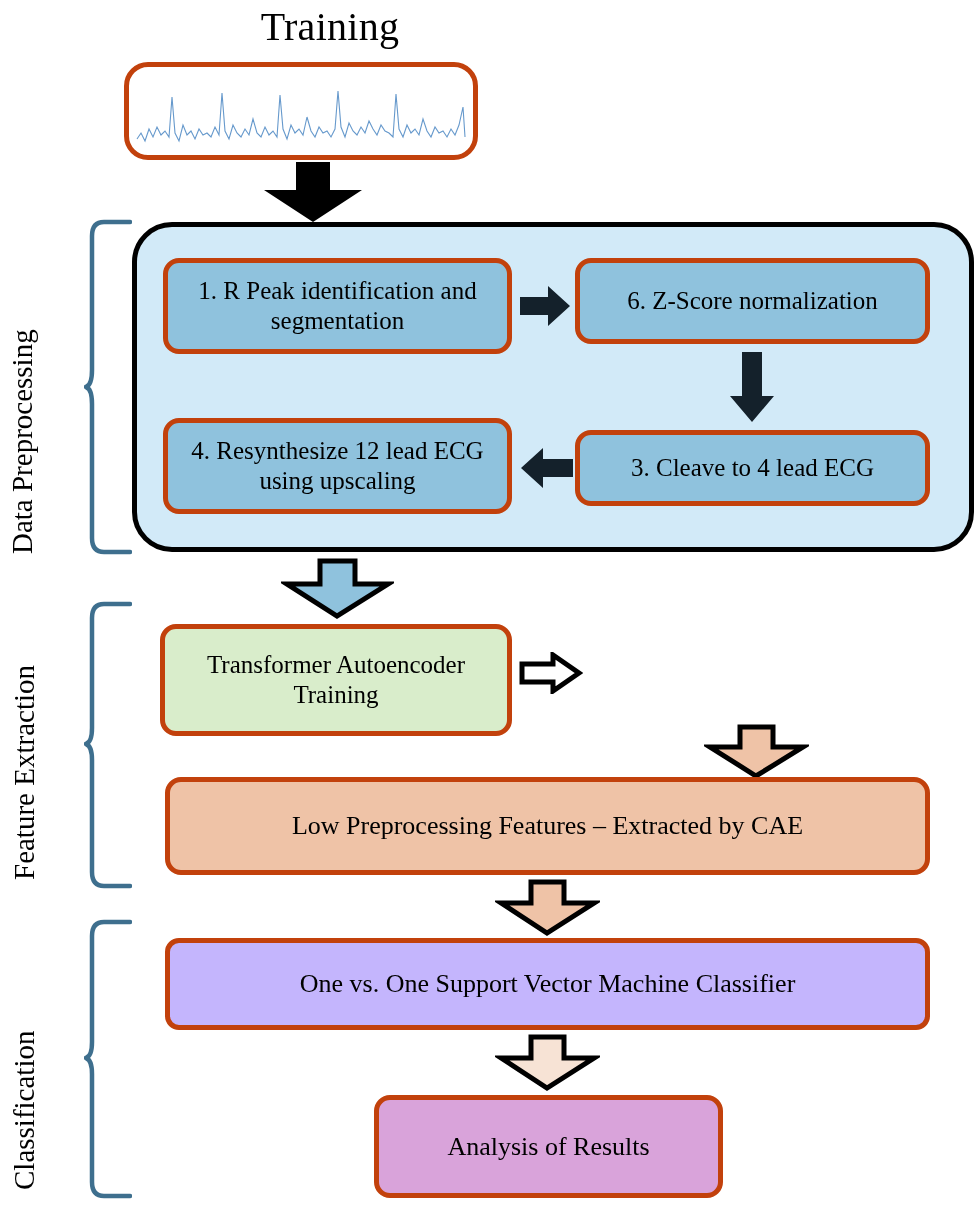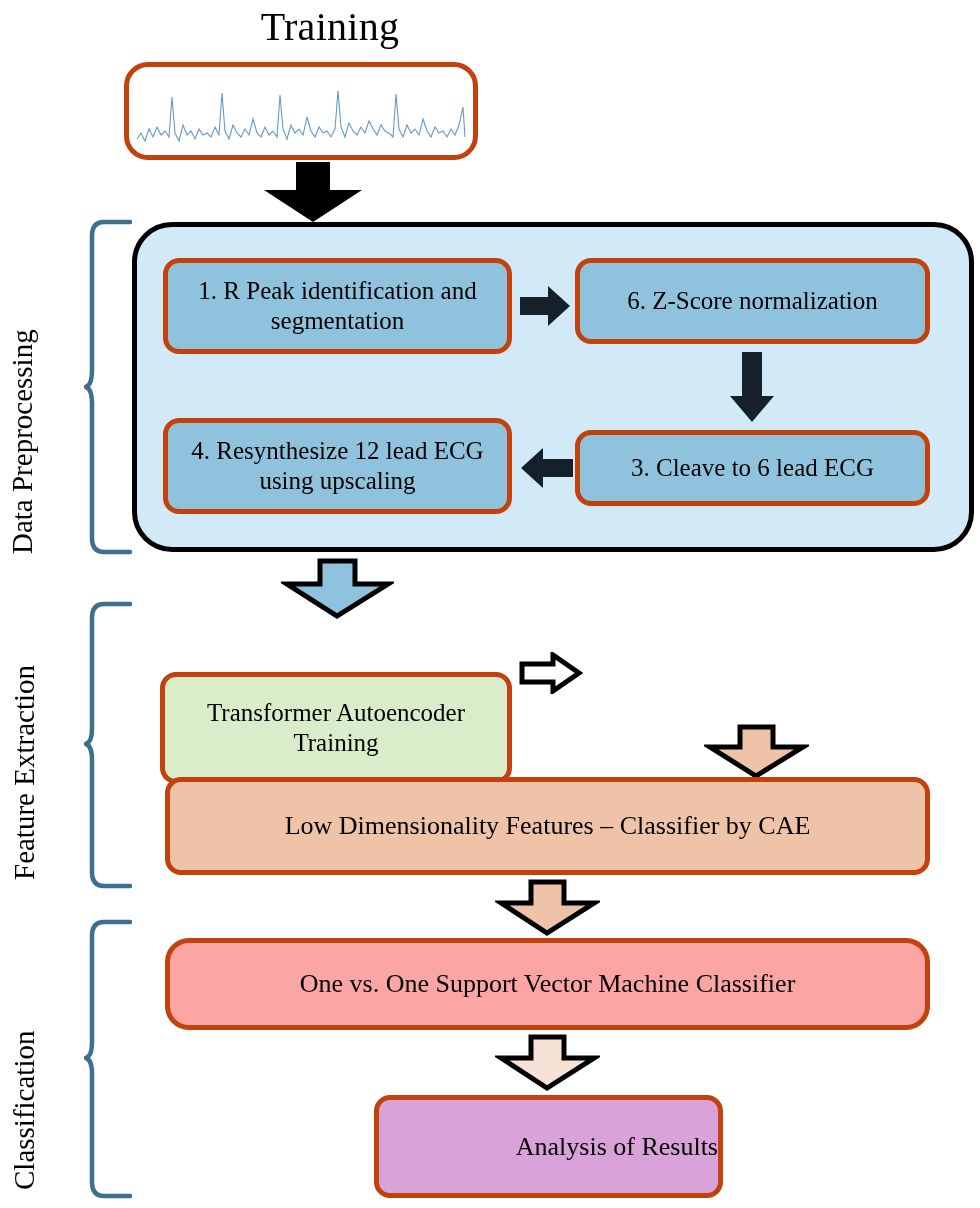--- a/index.html
+++ b/index.html
@@ -76,52 +76,51 @@
   .step2 { left: 575px; top: 258px; width: 355px; height: 86px; }
   .step3 { left: 575px; top: 430px; width: 355px; height: 76px; }
   .step4 { left: 163px; top: 418px; width: 349px; height: 96px; }
 
   
   .green-box {
     border-radius: 16px;
     background: #d9edcb;
     font-size: 25px;
   }
-  .tae-training { left: 160px; top: 624px; width: 352px; height: 112px; margin-top: 48px; }
+  .tae-training { left: 160px; top: 624px; width: 352px; height: 112px; }
   .tae-model    { left: 583px; top: 624px; width: 347px; height: 96px; }
 
   .lowdim-box {
     left: 165px;
     top: 777px;
     width: 765px;
     height: 98px;
     border-radius: 16px;
     background: #efc3a7;
     font-size: 26px;
   }
 
   
   .svm-box {
     left: 165px;
     top: 938px;
     width: 765px;
     height: 92px;
-    border-radius: 24px;
-    background: #fca5a5;
+    border-radius: 14px;
+    background: #c4b5fd;
     font-size: 26px;
   }
   .results-box {
     left: 374px;
     top: 1095px;
     width: 349px;
     height: 103px;
     border-radius: 16px;
     background: #d9a3da;
     font-size: 26px;
-    justify-content: flex-end;
   }
 
   
   .arrow { position: absolute; }
   .arrow svg { display: block; }
 
   
   .brace { position: absolute; }
   .brace svg { display: block; }
 
@@ -154,21 +153,21 @@
 
   <div class="prep-container"></div>
 
   <div class="box step-box step1">
     <span>1. R Peak identification and segmentation</span>
   </div>
   <div class="box step-box step2">
     <span>6. Z-Score normalization</span>
   </div>
   <div class="box step-box step3">
-    <span>3. Cleave to 6 lead ECG</span>
+    <span>3. Cleave to 4 lead ECG</span>
   </div>
   <div class="box step-box step4">
     <span>4. Resynthesize 12 lead ECG using upscaling</span>
   </div>
 
   <div class="arrow" style="left:520px; top:284px;">
     <svg width="52" height="44" viewBox="0 0 52 44">
       <polygon points="0,13 28,13 28,2 50,22 28,42 28,31 0,31" fill="#14212b"></polygon>
     </svg>
   </div>
@@ -201,21 +200,21 @@
     </svg>
   </div>
 
   <div class="arrow" style="left:704px; top:724px;">
     <svg width="105" height="56" viewBox="0 0 105 56">
       <polygon points="36,3 69,3 69,23 99,23 52,52 6,23 36,23" fill="#efc3a7" stroke="#000000" stroke-width="5" stroke-linejoin="miter"></polygon>
     </svg>
   </div>
 
   <div class="box lowdim-box">
-    <span>Low Dimensionality Features – Classifier by CAE</span>
+    <span>Low Preprocessing Features – Extracted by CAE</span>
   </div>
 
   <div class="arrow" style="left:495px; top:879px;">
     <svg width="105" height="58" viewBox="0 0 105 58">
       <polygon points="36,3 69,3 69,24 99,24 52,54 6,24 36,24" fill="#efc3a7" stroke="#000000" stroke-width="5" stroke-linejoin="miter"></polygon>
     </svg>
   </div>
 
   <div class="box svm-box">
     <span>One vs. One Support Vector Machine Classifier</span>

